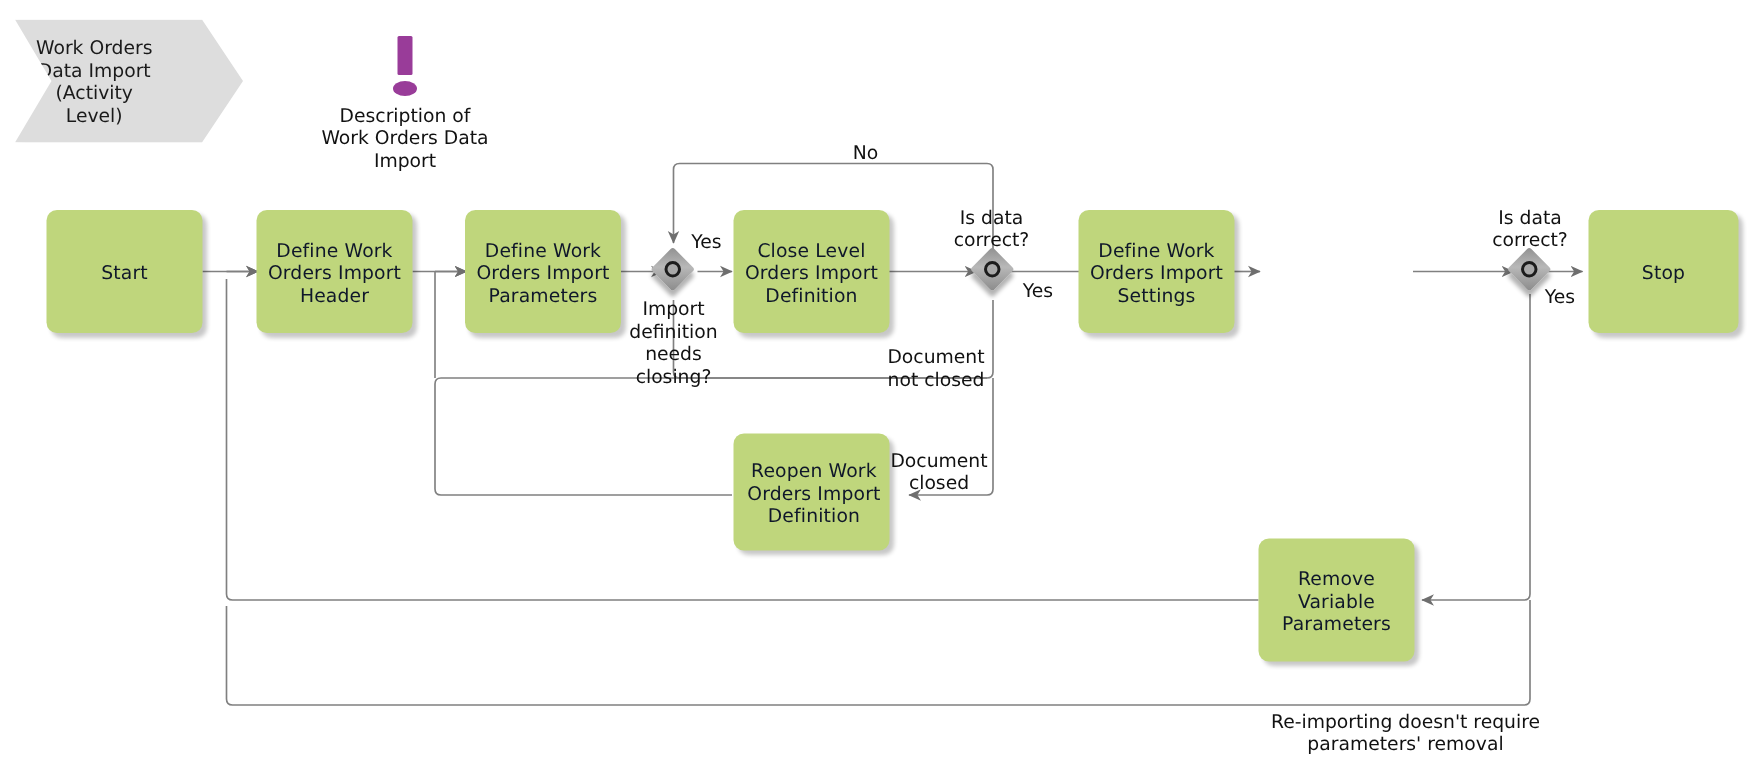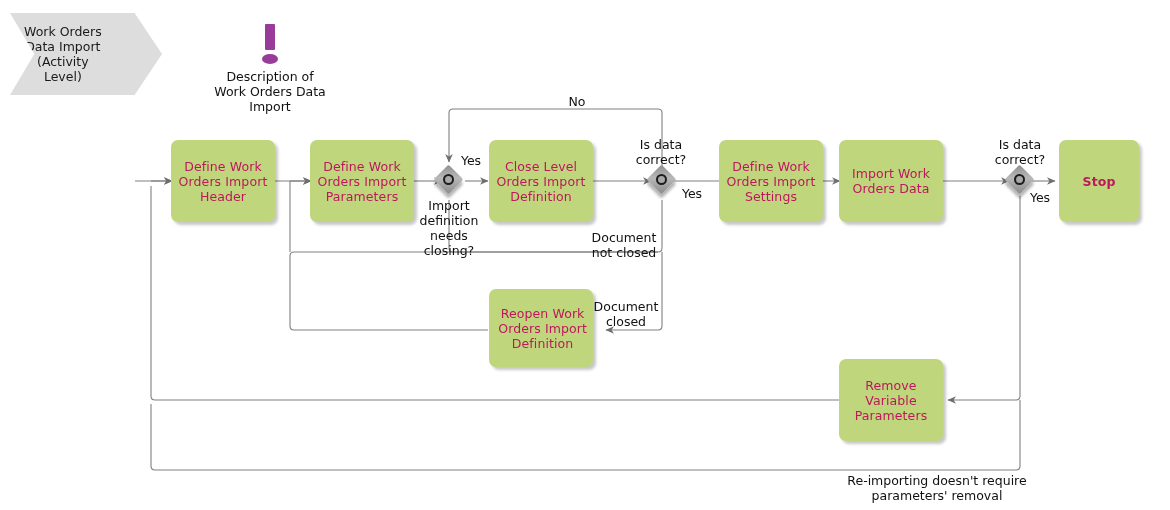--- a/index.html
+++ b/index.html
@@ -27,21 +27,21 @@
   
   .node {
     position: absolute;
     box-sizing: border-box;
     background: #BFD67C;
     border-radius: 7px;
     display: flex;
     align-items: center;
     justify-content: center;
     text-align: center;
-    color: #be185d;
+    color: #0f172a;
     font-size: 12.5px;
     line-height: 15px;
     letter-spacing: 0.1px;
     box-shadow: 3px 3px 3px rgba(0,0,0,0.22);
     padding: 2px 6px;
     white-space: pre-line;
   }
 
   
   .poolhead {
@@ -178,20 +178,23 @@
   </div>
 
   <div class="notemark" style="left:258px; top:24px;">
     <div class="bar"></div>
     <div class="dot"></div>
   </div>
   <div class="label c" style="left:270px; top:69px; width:210px;">Description of
 Work Orders Data
 Import</div>
 
+  <div class="node" style="left:31px;  top:140px; width:104px; height:82px;">
+    <span>Start</span>
+  </div>
 
   <div class="node" style="left:171px; top:140px; width:104px; height:82px;">
     <span>Define Work
 Orders Import
 Header</span>
   </div>
 
   <div class="node" style="left:310px; top:140px; width:104px; height:82px;">
     <span>Define Work
 Orders Import
@@ -203,26 +206,22 @@
 Orders Import
 Definition</span>
   </div>
 
   <div class="node" style="left:719px; top:140px; width:104px; height:82px;">
     <span>Define Work
 Orders Import
 Settings</span>
   </div>
 
-  <div class="node" style="left:839px; top:140px; width:104px; height:82px;">
-    <span>Import Work
-Orders Data</span>
-  </div>
-
-  <div class="node" style="left:1059px; top:140px; width:80px; height:82px;font-weight:bold;">
+
+  <div class="node" style="left:1059px; top:140px; width:100px; height:82px;">
     <span>Stop</span>
   </div>
 
   <div class="node" style="left:489px; top:289px; width:104px; height:78px;justify-content:flex-end;">
     <span>Reopen Work
 Orders Import
 Definition</span>
   </div>
 
   <div class="node" style="left:839px; top:359px; width:104px; height:82px;">

